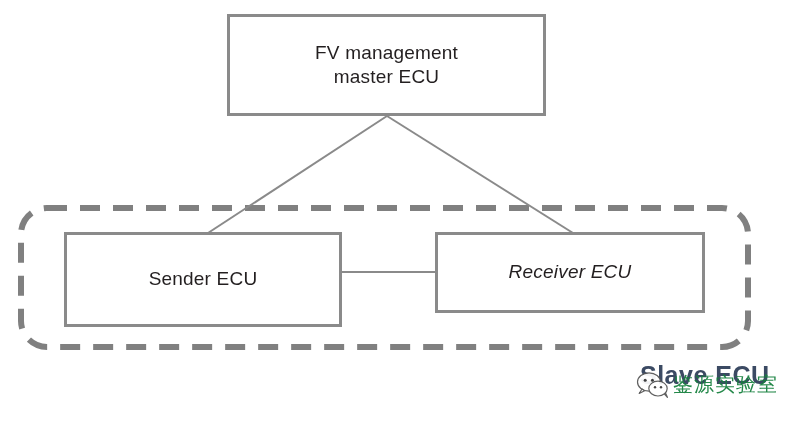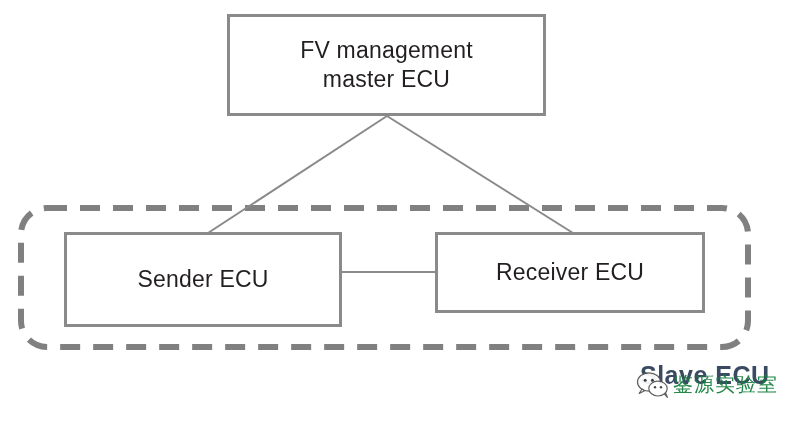--- a/index.html
+++ b/index.html
@@ -29,21 +29,21 @@
     box-sizing: border-box;
     background: #ffffff;
     border: 3px solid #8a8a8a;
     display: flex;
     align-items: center;
     justify-content: center;
     text-align: center;
   }
   .node-label {
     color: #231f20;
-    font-size: 23px;
+    font-size: 19px;
     line-height: 1.28;
     letter-spacing: 0.2px;
     white-space: pre-line;
   }
   #master-ecu {
     left: 227px;
     top: 14px;
     width: 319px;
     height: 102px;
   }
@@ -51,20 +51,21 @@
     left: 64px;
     top: 232px;
     width: 278px;
     height: 95px;
   }
   #receiver-ecu {
     left: 435px;
     top: 232px;
     width: 270px;
     height: 81px;
+    font-style: italic;
   }
   #group-label {
     position: absolute;
     left: 640px;
     top: 361px;
     font-size: 25px;
     font-weight: bold;
     color: #3b4a63;
     letter-spacing: 0.5px;
     white-space: nowrap;

